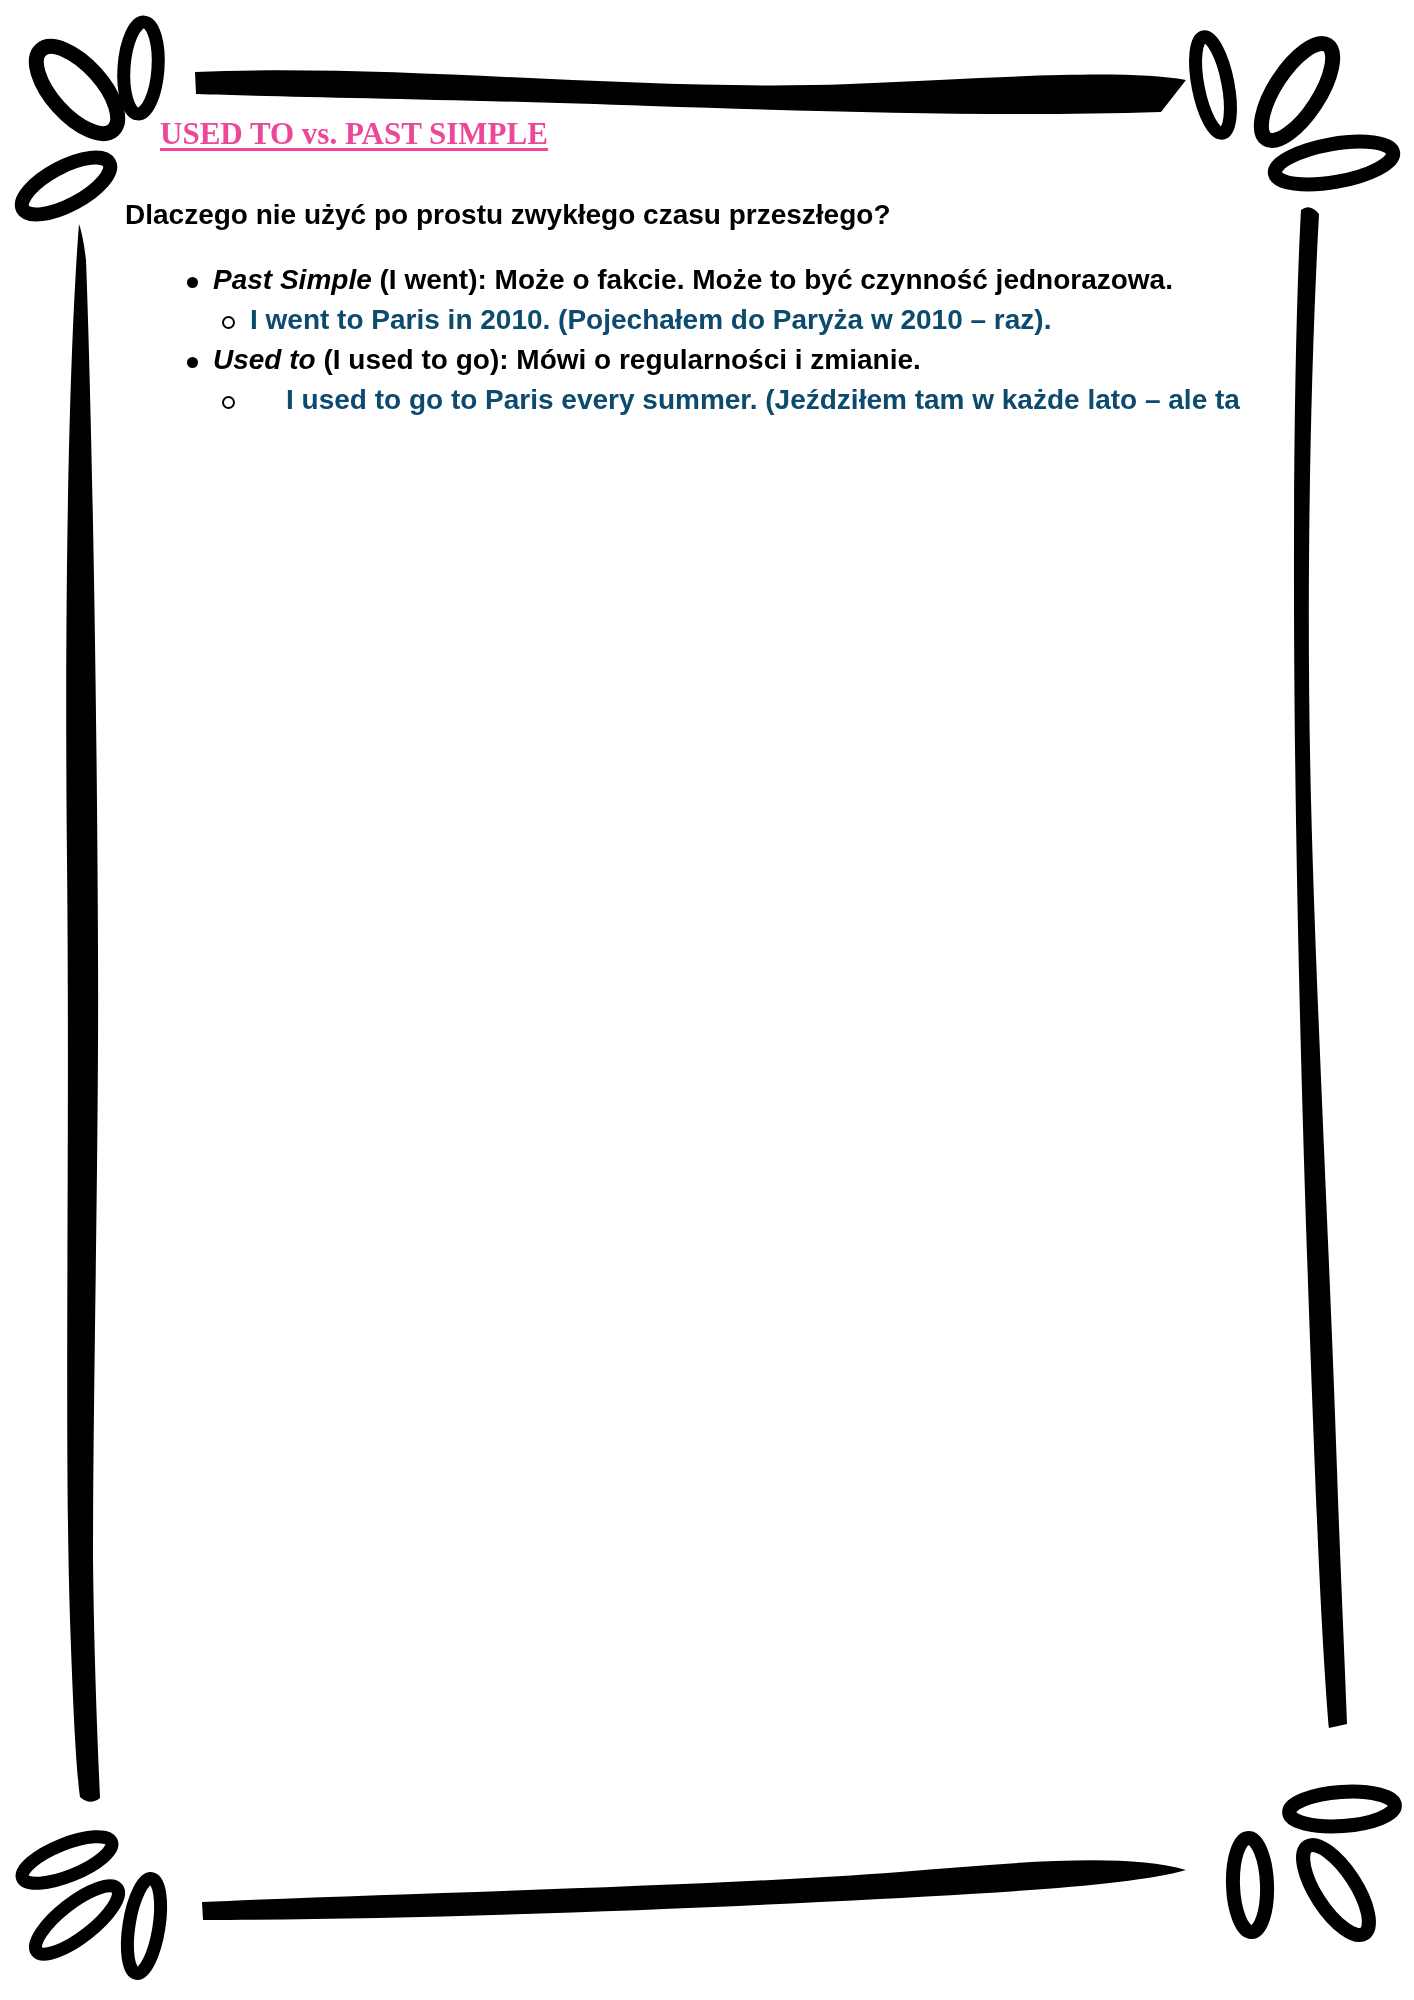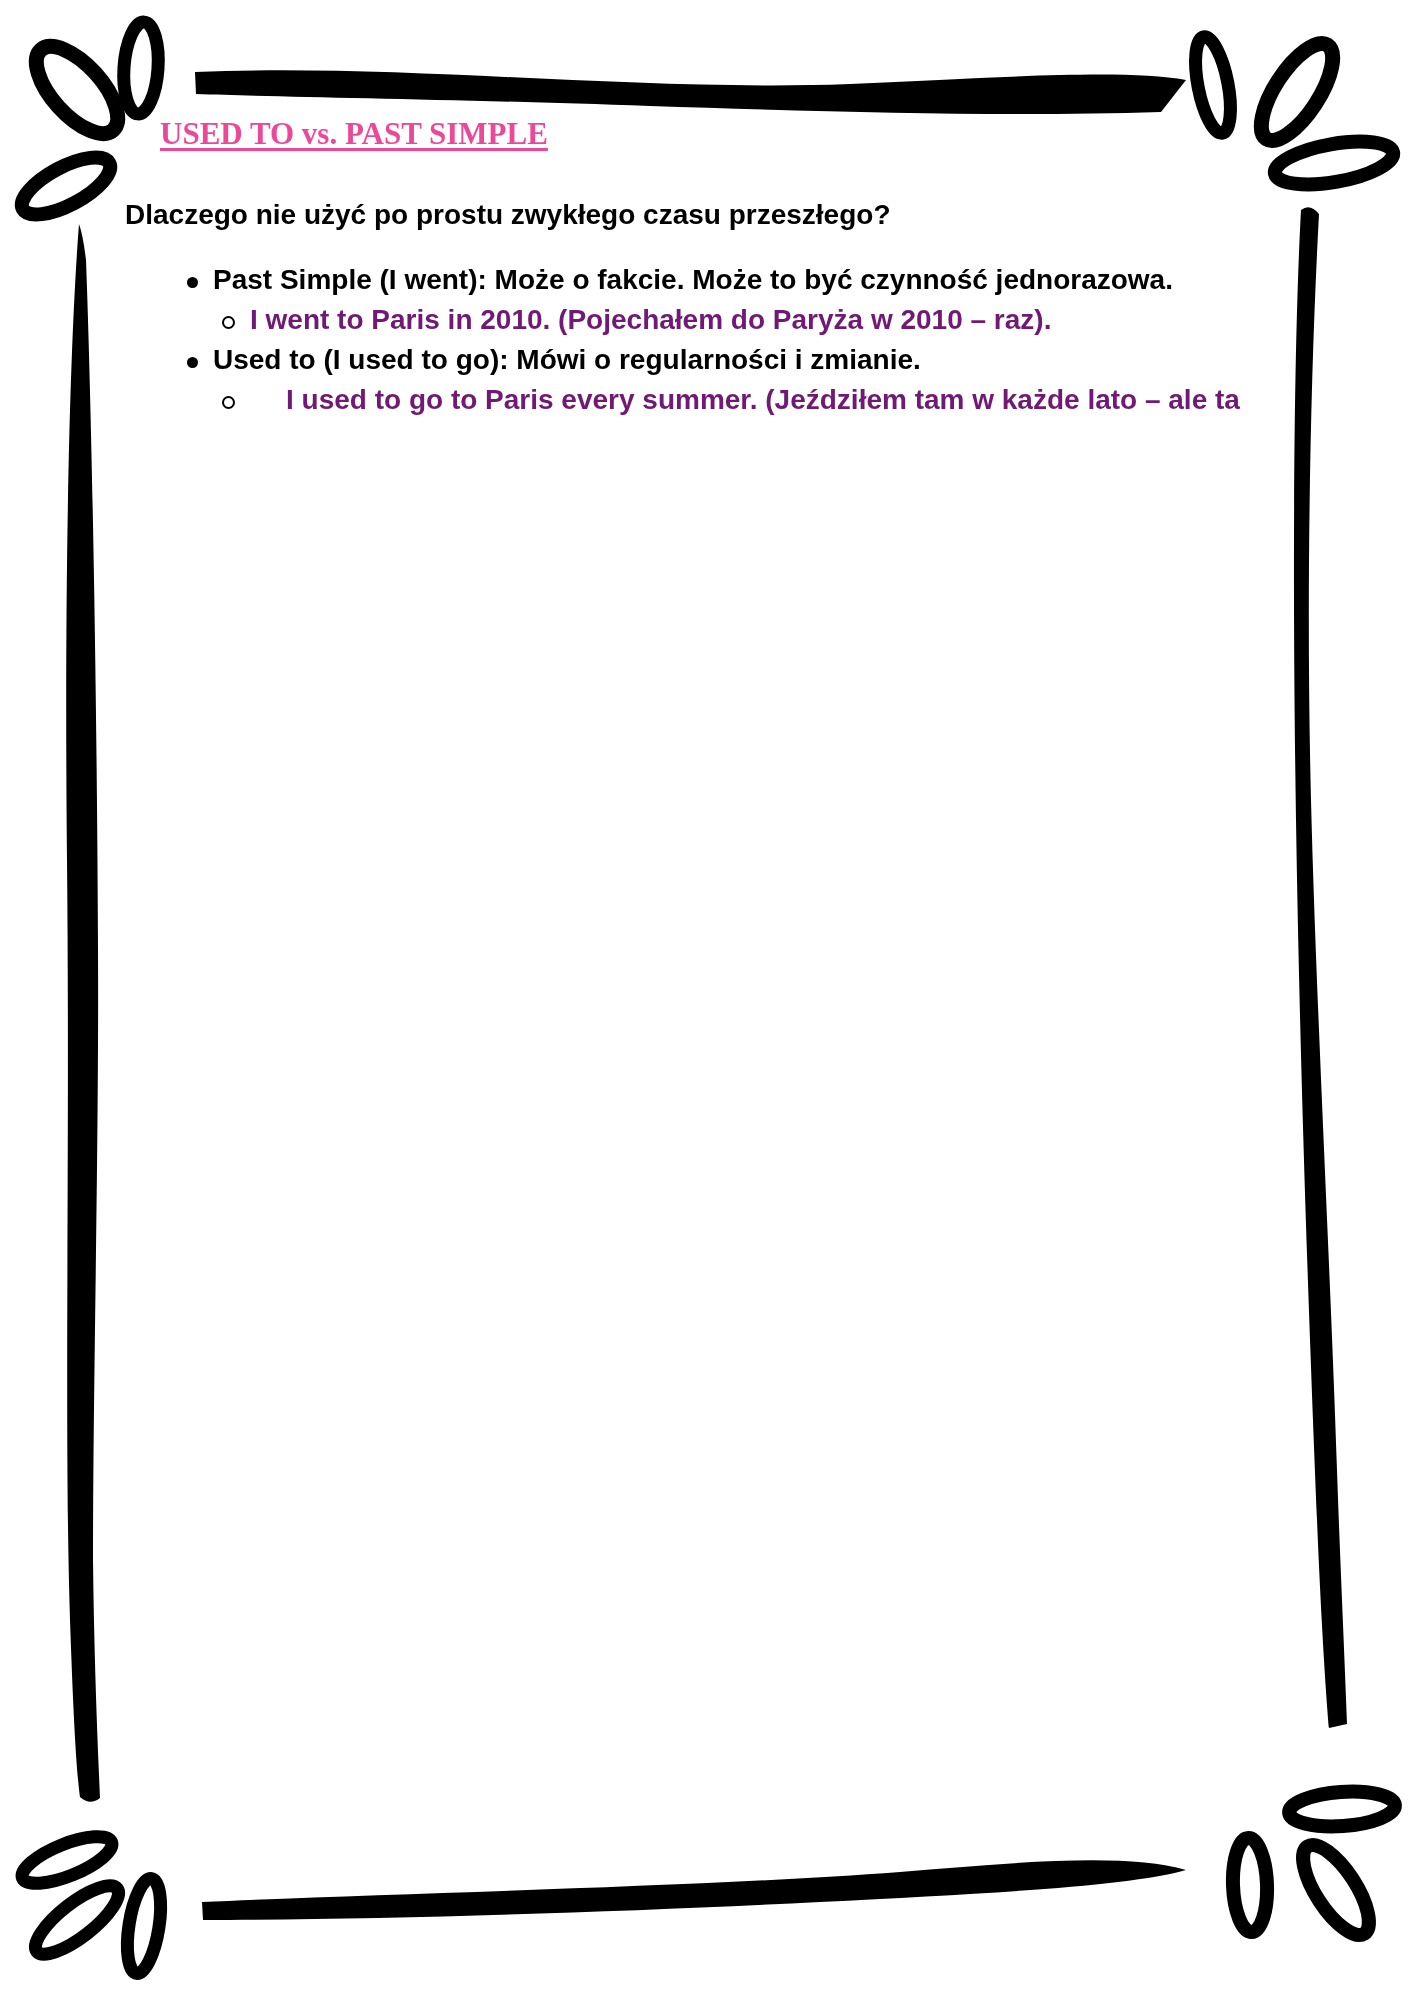--- a/index.html
+++ b/index.html
@@ -49,28 +49,29 @@
   .bullet-line {
     position: absolute;
     left: 213px;
     font-size: 28px;
     font-weight: bold;
     line-height: 41px;
     color: #000;
     white-space: nowrap;
   }
   .bullet-line .term {
+    font-style: italic;
   }
   .sub-line {
     position: absolute;
     left: 250px;
     font-size: 28px;
     font-weight: bold;
     line-height: 41px;
-    color: #701a75;
+    color: #0c4a6e;
     white-space: nowrap;
   }
   .bullet-dot {
     position: absolute;
     width: 11px;
     height: 11px;
     border-radius: 50%;
     background: #000;
   }
   .sub-ring {

